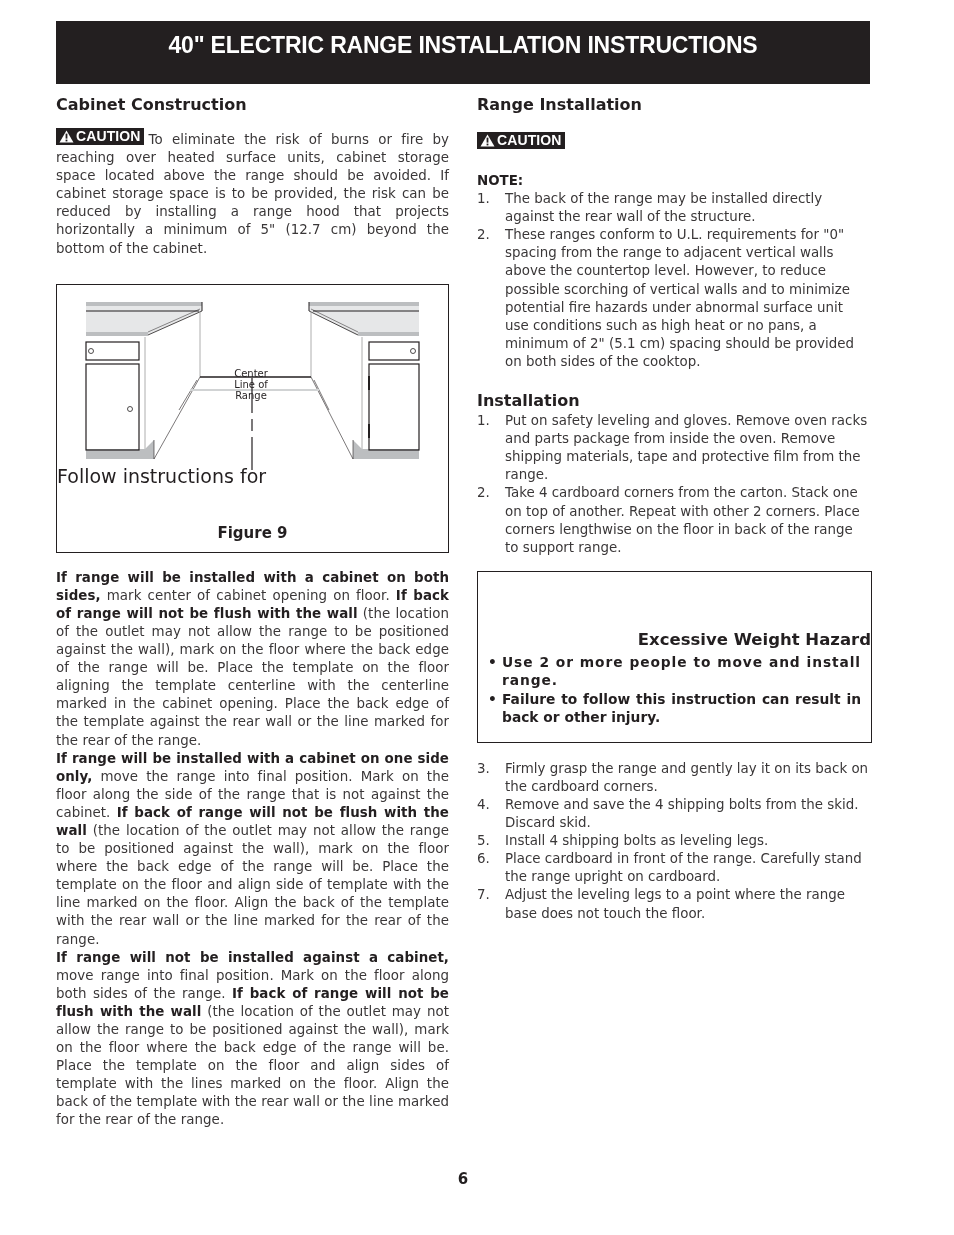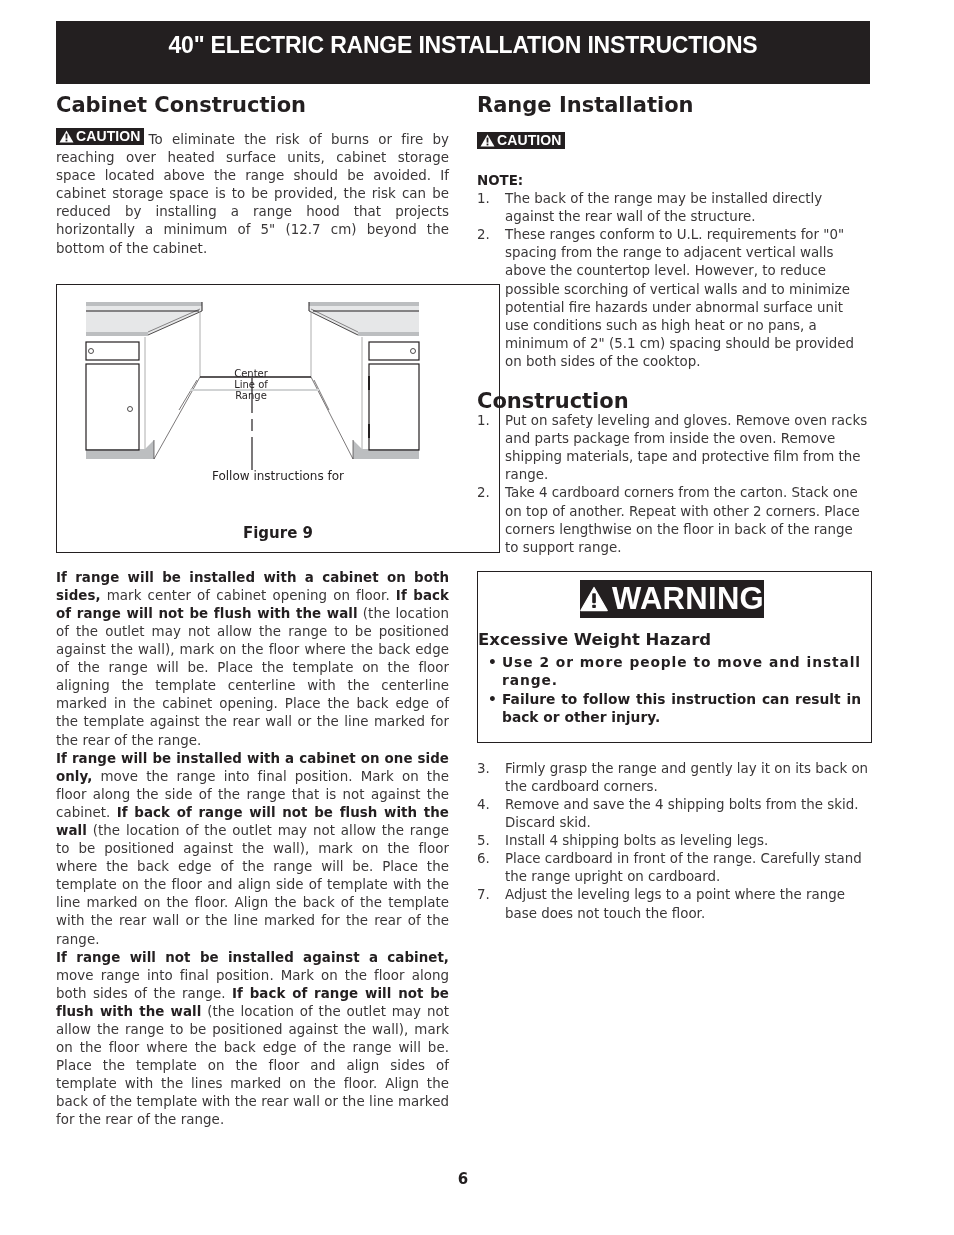--- a/index.html
+++ b/index.html
@@ -6,47 +6,47 @@
   html, body { width: 954px; height: 1235px; background: #ffffff; }
   body { font-family: "DejaVu Sans", "Liberation Sans", sans-serif; color: #231f20; position: relative; overflow: hidden; }
 
   .title-bar { position: absolute; left: 56px; top: 21px; width: 814px; height: 63px; background: #231f20; }
   .title-bar h1 { position: absolute; left: 0; right: 0; top: 11px; text-align: center; color: #fff; font-family: "Liberation Sans", sans-serif; font-weight: bold; font-size: 23px; letter-spacing: -0.2px; }
 
   .col { position: absolute; top: 94px; }
   .col-left { left: 56px; width: 393px; }
   .col-right { left: 477px; width: 393px; }
 
-  h2 { font-family: "DejaVu Sans", sans-serif; font-weight: bold; font-size: 21px; color: #231f20; line-height: 22px; }
+  h2 { font-family: "DejaVu Sans", sans-serif; font-weight: bold; font-size: 16px; color: #231f20; line-height: 22px; }
 
   p, li { font-size: 13.4px; line-height: 18.1px; color: #3a3738; }
   .just { text-align: justify; letter-spacing: 0.05px; }
   p b, li b { color: #231f20; font-weight: bold; }
 
   .badge { display: inline-flex; align-items: center; background: #231f20; color: #fff; font-family: "Liberation Sans", sans-serif; font-weight: bold; font-size: 14px; height: 17px; padding: 0 4px 0 3px; margin-right: 4px; vertical-align: 1px; letter-spacing: 0.1px; }
   .badge svg { margin-right: 2px; }
 
-  .figure { position: relative; width: 444px; height: 269px; border: 1px solid #231f20; margin-top: 26px; }
+  .figure { position: relative; width: 393px; height: 269px; border: 1px solid #231f20; margin-top: 26px; }
   .figure svg.art { position: absolute; left: 0; top: 0; }
   .fig-center-label { position: absolute; left: 160px; width: 68px; top: 83px; text-align: center; font-size: 10px; line-height: 11px; color: #231f20; }
-  .fig-caption { position: absolute; left: 0; right: 0; top: 182px; text-align: center; font-size: 12px; line-height: 19.5px; color: #231f20; }
+  .fig-caption { position: absolute; left: 0; right: 0; top: 182px; text-align: left; font-size: 19px; line-height: 19.5px; color: #231f20; }
   .fig-title { position: absolute; left: 0; right: 0; top: 239px; text-align: center; font-size: 15px; font-weight: bold; color: #231f20; }
 
   .para { margin-top: 0; }
 
   ol.steps { list-style: none; }
   ol.steps li { position: relative; padding-left: 28px; }
   ol.steps li .num { position: absolute; left: 0; top: 0; }
 
   .note-label { font-weight: bold; font-size: 13.4px; line-height: 18px; color: #231f20; margin-top: 19px; }
 
   .warning-box { position: relative; width: 395px; height: 172px; border: 1px solid #231f20; margin-top: 14px; }
   .warning-badge { position: absolute; left: 102px; top: 8px; width: 184px; height: 38px; background: #231f20; color: #fff; display: flex; align-items: center; justify-content: center; font-family: "Liberation Sans", sans-serif; font-weight: bold; font-size: 31px; letter-spacing: 0.3px; }
   .warning-badge svg { margin-right: 4px; }
-  .warning-title { position: absolute; left: 0; right: 0; top: 58px; text-align: left; font-weight: bold; font-size: 16.5px; color: #231f20; }
+  .warning-title { position: absolute; left: 0; right: 0; top: 58px; text-align: right; font-weight: bold; font-size: 16.5px; color: #231f20; }
   .warning-list { position: absolute; left: 10px; right: 10px; top: 81px; list-style: none; }
   .warning-list li { position: relative; padding-left: 14px; font-weight: bold; color: #231f20; font-size: 13.8px; line-height: 18.5px; text-align: justify; }
   .warning-list li .bullet { position: absolute; left: 0; }
 
   .page-num { position: absolute; left: 448px; top: 1170px; width: 30px; text-align: center; font-weight: bold; font-size: 15px; color: #231f20; }
 </style>
 </head>
 <body>
 
 <div class="title-bar">
@@ -146,35 +146,27 @@
         <span>CAUTION</span>
       </span>
   </p>
 
   <div class="note-label">NOTE:</div>
   <ol class="steps">
     <li><span class="num">1.</span><span>The back of the range may be installed directly against the rear wall of the structure.</span></li>
     <li><span class="num">2.</span><span>These ranges conform to U.L. requirements for "0" spacing from the range to adjacent vertical walls above the countertop level. However, to reduce possible scorching of vertical walls and to minimize potential fire hazards under abnormal surface unit use conditions such as high heat or no pans, a minimum of 2" (5.1 cm) spacing should be provided on both sides of the cooktop.</span></li>
   </ol>
 
-  <h2 style="margin-top:19px;">Construction</h2>
+  <h2 style="margin-top:19px;">Installation</h2>
   <ol class="steps">
     <li><span class="num">1.</span><span>Put on safety leveling and gloves. Remove oven racks and parts package from inside the oven. Remove shipping materials, tape and protective film from the range.</span></li>
     <li><span class="num">2.</span><span>Take 4 cardboard corners from the carton. Stack one on top of another. Repeat with other 2 corners. Place corners lengthwise on the floor in back of the range to support range.</span></li>
   </ol>
 
   <div class="warning-box">
-    <div class="warning-badge">
-      <svg width="34" height="30" viewBox="0 0 34 30">
-          <path d="M17 1 L33 29 L1 29 Z" fill="#fff" stroke="#fff" stroke-linejoin="round" stroke-width="1.5"></path>
-          <rect x="14.8" y="8" width="4.4" height="12" rx="1" fill="#231f20"></rect>
-          <rect x="14.8" y="22" width="4.4" height="4" rx="1" fill="#231f20"></rect>
-        </svg>
-      <span>WARNING</span>
-    </div>
     <div class="warning-title">Excessive Weight Hazard</div>
     <ul class="warning-list">
       <li style="letter-spacing:0.9px;"><span class="bullet">•</span><span>Use 2 or more people to move and install range.</span></li>
       <li><span class="bullet">•</span><span>Failure to follow this instruction can result in back or other injury.</span></li>
     </ul>
   </div>
 
   <ol class="steps" style="margin-top:17px;">
     <li><span class="num">3.</span><span>Firmly grasp the range and gently lay it on its back on the cardboard corners.</span></li>
     <li><span class="num">4.</span><span>Remove and save the 4 shipping bolts from the skid. Discard skid.</span></li>

